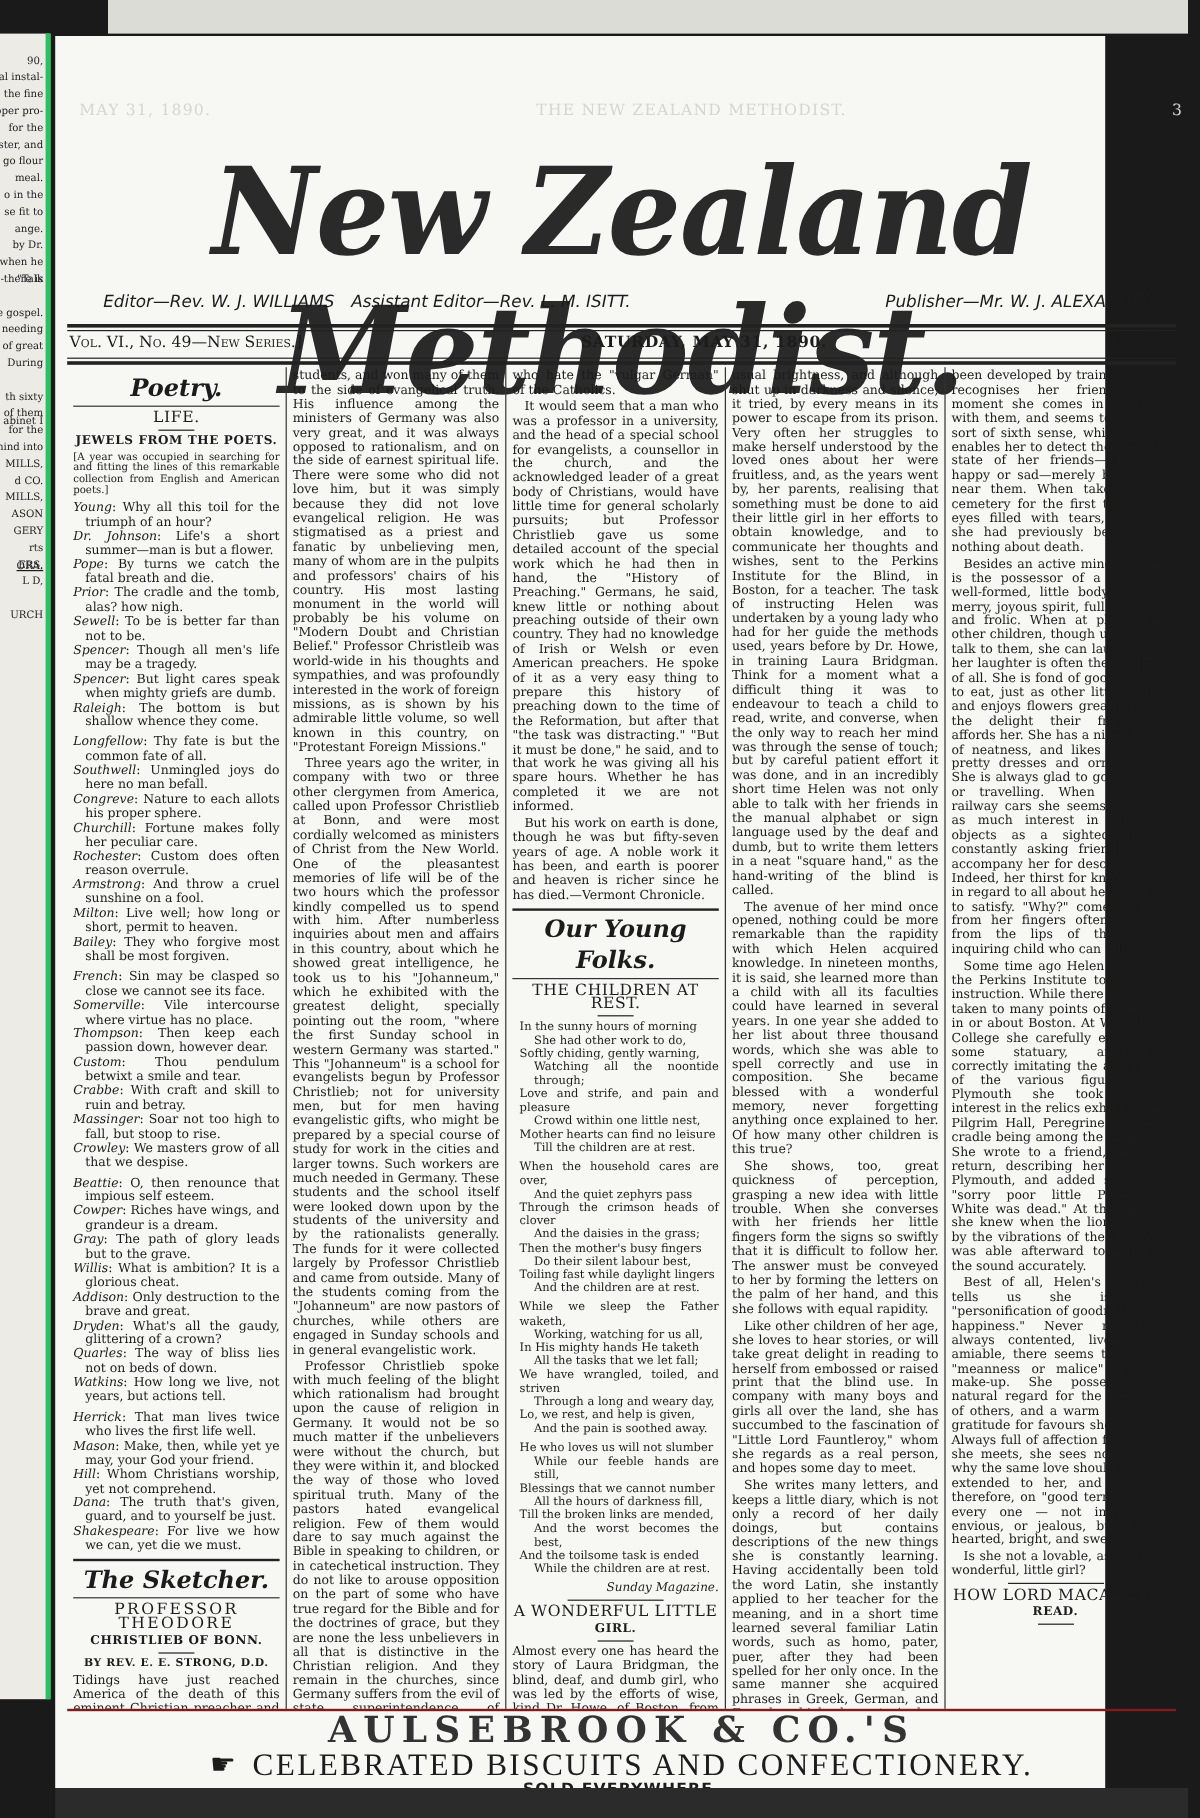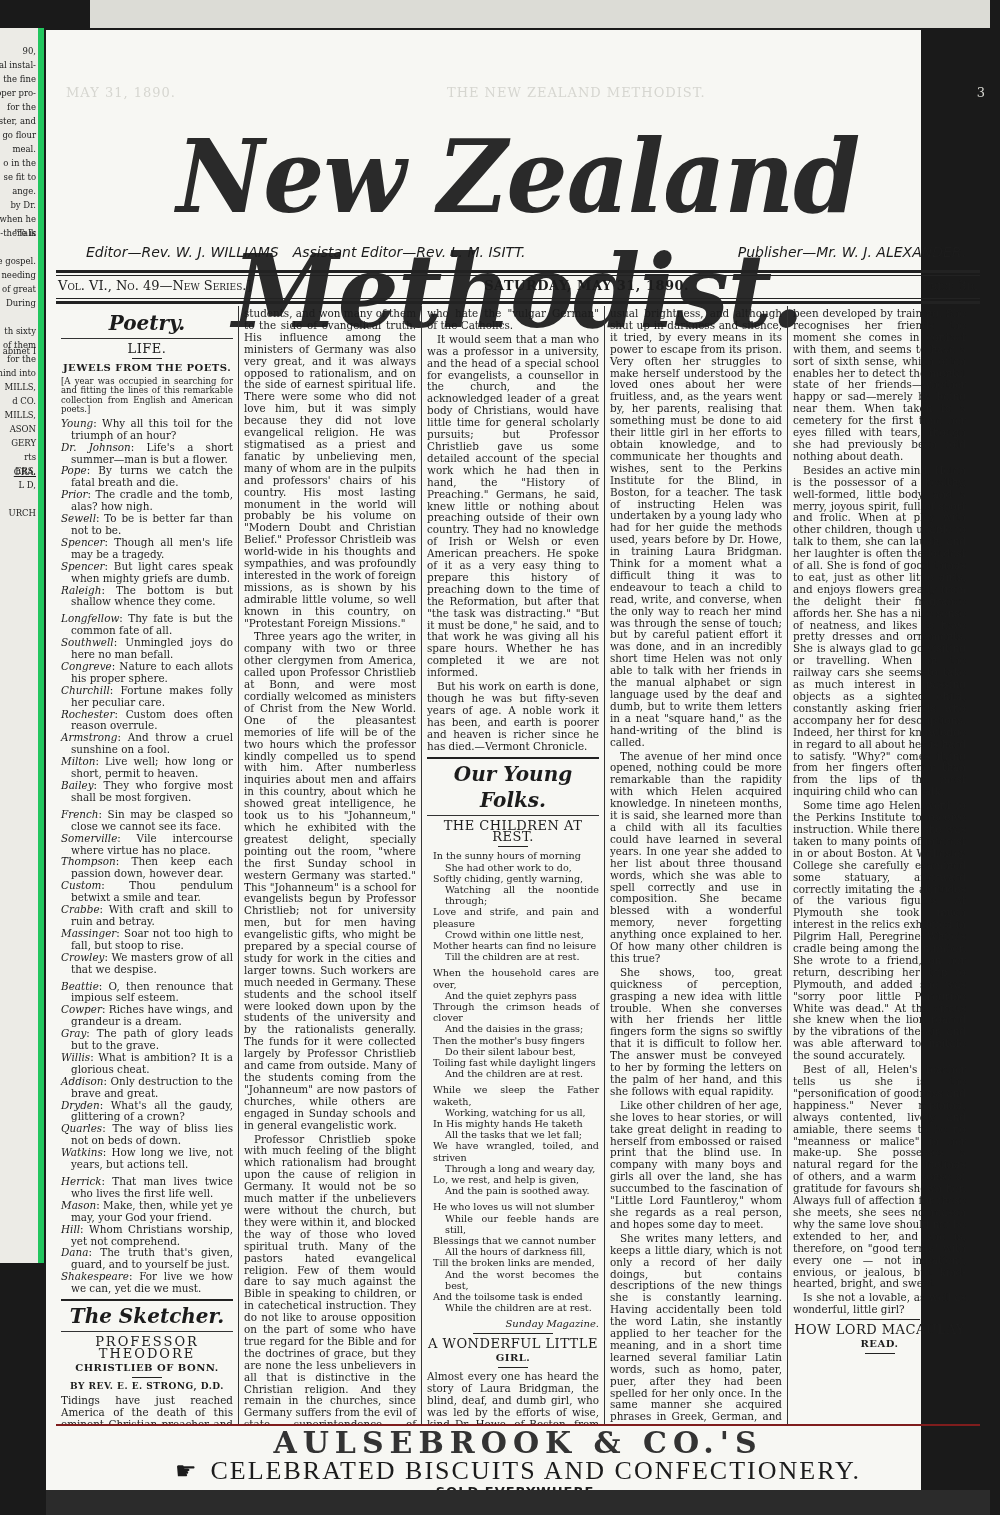--- a/index.html
+++ b/index.html
@@ -1,17 +1,17 @@
 <!DOCTYPE html>
 <html><head>
 <meta charset="utf-8">
 <style>
   html, body { margin:0; padding:0; }
   body { width:1000px; height:1515px; background:#1a1a1a; position:relative; overflow:hidden; font-family:"DejaVu Serif", serif; color:#1c1c1c; }
-  .left-strip { position:absolute; left:0; top:28px; width:38px; height:1235px; background:#ecebe6; overflow:hidden; border-right:6px solid #22c55e; }
+  .left-strip { position:absolute; left:0; top:28px; width:38px; height:1388px; background:#ecebe6; overflow:hidden; border-right:4px solid #22c55e; }
   .left-strip .frag { font-size:8.5px; line-height:11px; white-space:nowrap; text-align:right; position:absolute; right:2px; }
   .top-shadow { position:absolute; left:90px; top:0; width:900px; height:28px; background:#dcdcd6; }
   .page { position:absolute; left:46px; top:30px; width:875px; height:1460px; background:#f7f7f3; }
   .ghost { position:absolute; left:20px; top:55px; width:920px; font-size:13px; color:#d6d6d0; letter-spacing:1px; display:flex; justify-content:space-between; }
   .the { position:absolute; top:72px; left:0; width:944px; text-align:center; font-family:"DejaVu Serif", serif; font-weight:bold; font-size:22px; letter-spacing:3px; }
   .masthead { position:absolute; top:95px; left:0; width:944px; text-align:center; font-family:"DejaVu Serif", serif; font-weight:bold; font-size:96px; line-height:110px; letter-spacing:-1px; color:#2a2a2a; transform:scaleY(1.05); font-style:italic; }
   .editors { position:absolute; top:214px; left:40px; width:880px; font-family:"DejaVu Sans", sans-serif; font-style:italic; font-size:14px; display:flex; }
   .editors span { white-space:nowrap; }
   .rule-thick { position:absolute; left:10px; width:924px; height:3px; background:#222; }
   .rule-thin { position:absolute; left:10px; width:924px; height:1px; background:#222; }

